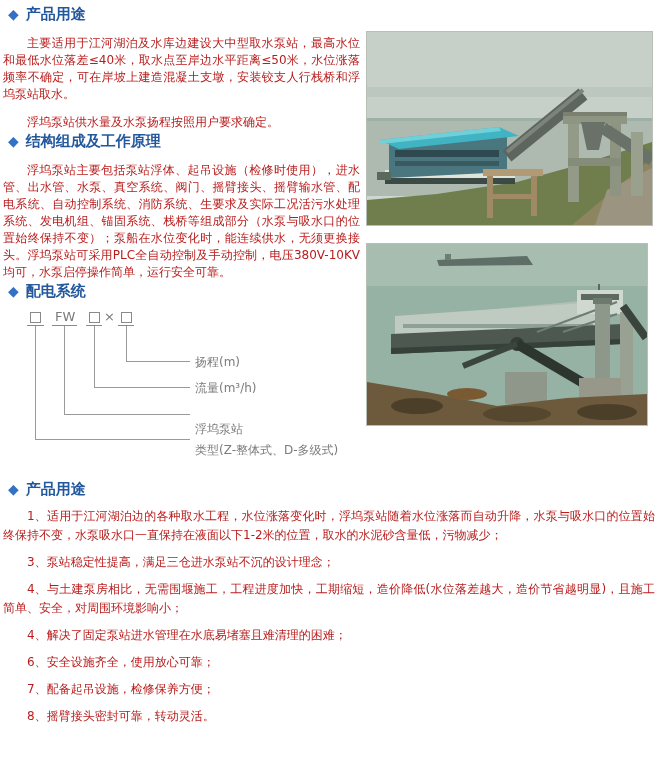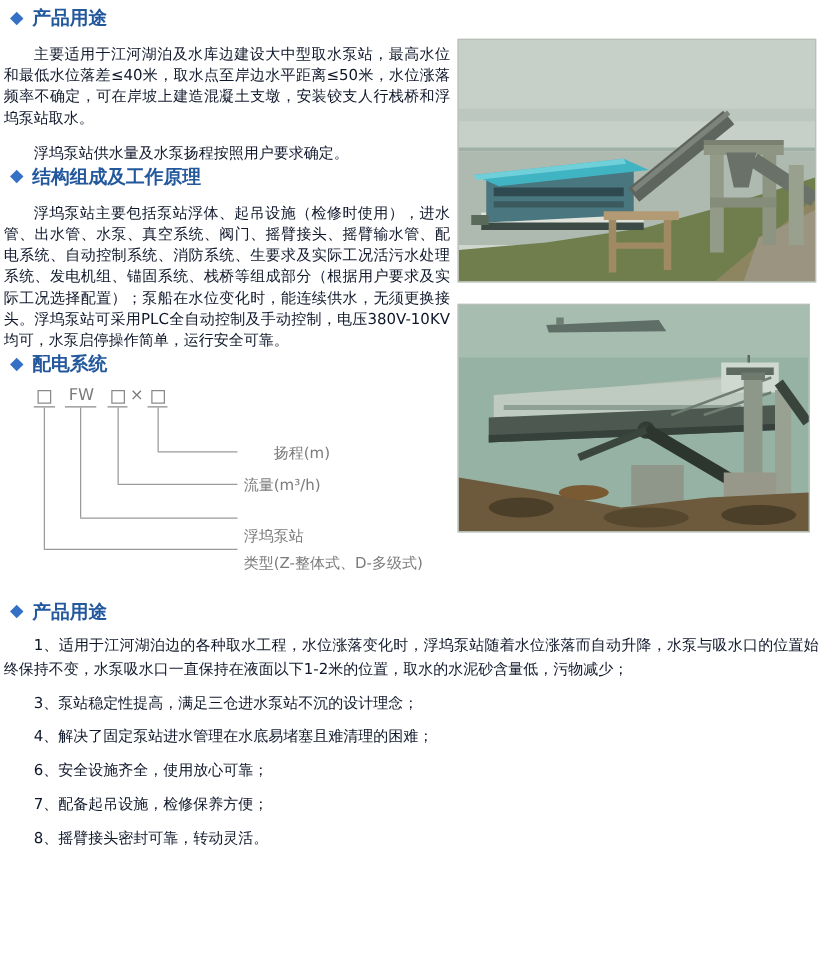--- a/index.html
+++ b/index.html
@@ -10,21 +10,21 @@
   }
   .page{width:660px;position:relative;padding-top:4px;box-sizing:border-box;}
   .top{display:flex;}
   .leftcol{width:366px;box-sizing:border-box;padding:0 6px 0 3px;}
   .rightcol{width:294px;box-sizing:border-box;padding-top:27px;}
   h2.sec{
     margin:0;font-size:15px;font-weight:bold;color:#23589d;
     display:flex;align-items:center;line-height:20px;
   }
   h2.sec .dia{color:#3470c6;font-size:14px;margin:0 7px 0 5px;line-height:14px;}
-  .para{margin:11px 0 0 0;line-height:17px;text-indent:2em;text-align:justify;color:#0f172a;}
+  .para{margin:11px 0 0 0;line-height:17px;text-indent:2em;text-align:justify;color:#b91c1c;}
   .mt18{margin-top:20px;}
   .mt40{margin-top:42px;}
   
   .diagram{position:relative;height:148px;margin-top:8px;}
   .cbox{position:absolute;width:9px;height:9px;border:1px solid #8a8a8a;}
   .ctext{position:absolute;color:#7b7b7b;font-size:13px;line-height:13px;}
   .uline{position:absolute;height:1px;background:#8a8a8a;}
   .vline{position:absolute;width:1px;background:#9a9a9a;}
   .hline{position:absolute;height:1px;background:#9a9a9a;}
   .dlabel{position:absolute;left:192px;color:#7b7b7b;font-size:12px;white-space:nowrap;}
@@ -49,21 +49,21 @@
         <span class="dia">◆</span>
         <span>产品用途</span>
       </h2>
       <p class="para">主要适用于江河湖泊及水库边建设大中型取水泵站，最高水位和最低水位落差≤40米，取水点至岸边水平距离≤50米，水位涨落频率不确定，可在岸坡上建造混凝土支墩，安装铰支人行栈桥和浮坞泵站取水。</p>
       <p class="para">浮坞泵站供水量及水泵扬程按照用户要求确定。</p>
 
       <h2 class="sec mt18">
         <span class="dia">◆</span>
         <span>结构组成及工作原理</span>
       </h2>
-      <p class="para">浮坞泵站主要包括泵站浮体、起吊设施（检修时使用），进水管、出水管、水泵、真空系统、阀门、摇臂接头、摇臂输水管、配电系统、自动控制系统、消防系统、生要求及实际工况活污水处理系统、发电机组、锚固系统、栈桥等组成部分（根据用户要求及实际工况选择配置）；泵船在水位变化时，能连续供水，无须更换接头。浮坞泵站可采用PLC全自动控制及手动控制，电压380V-10KV均可，水泵启停操作简单，运行安全可靠。</p>
+      <p class="para">浮坞泵站主要包括泵站浮体、起吊设施（检修时使用），进水管、出水管、水泵、真空系统、阀门、摇臂接头、摇臂输水管、配电系统、自动控制系统、消防系统、生要求及实际工况活污水处理系统、发电机组、锚固系统、栈桥等组成部分（水泵与吸水口的位置始终保持不变）；泵船在水位变化时，能连续供水，无须更换接头。浮坞泵站可采用PLC全自动控制及手动控制，电压380V-10KV均可，水泵启停操作简单，运行安全可靠。</p>
 
       <h2 class="sec mt40">
         <span class="dia">◆</span>
         <span>配电系统</span>
       </h2>
 
       <div class="diagram">
         <span class="cbox" style="left:27px;top:3px;"></span>
         <span class="ctext" style="left:52px;top:1px;">FW</span>
         <span class="cbox" style="left:86px;top:3px;"></span>
@@ -78,21 +78,21 @@
         <span class="vline" style="left:32px;top:17px;height:113px;"></span>
         <span class="vline" style="left:61px;top:17px;height:88px;"></span>
         <span class="vline" style="left:91px;top:17px;height:61px;"></span>
         <span class="vline" style="left:123px;top:17px;height:35px;"></span>
 
         <span class="hline" style="left:123px;top:52px;width:64px;"></span>
         <span class="hline" style="left:91px;top:78px;width:96px;"></span>
         <span class="hline" style="left:61px;top:105px;width:126px;"></span>
         <span class="hline" style="left:32px;top:130px;width:155px;"></span>
 
-        <span class="dlabel" style="top:45px;margin-left:24px;">扬程(m)</span>
+        <span class="dlabel" style="top:45px;">扬程(m)</span>
         <span class="dlabel" style="top:71px;">流量(m³/h)</span>
         <span class="dlabel" style="top:112px;">浮坞泵站</span>
         <span class="dlabel" style="top:133px;">类型(Z-整体式、D-多级式)</span>
       </div>
     </div>
 
     <div class="rightcol">
 
       <svg class="photo" width="285" height="193" viewBox="0 0 285 193" xmlns="http://www.w3.org/2000/svg">
         <rect x="0" y="0" width="285" height="88" fill="#c6cfc8"></rect>
@@ -174,19 +174,20 @@
     </div>
   </div>
 
   <div class="features">
     <h2 class="sec">
       <span class="dia">◆</span>
       <span>产品用途</span>
     </h2>
     <p class="para">1、适用于江河湖泊边的各种取水工程，水位涨落变化时，浮坞泵站随着水位涨落而自动升降，水泵与吸水口的位置始终保持不变，水泵吸水口一直保持在液面以下1-2米的位置，取水的水泥砂含量低，污物减少；</p>
     <p class="para">3、泵站稳定性提高，满足三仓进水泵站不沉的设计理念；</p>
+    <p class="para">4、与土建泵房相比，无需围堰施工，工程进度加快，工期缩短，造价降低(水位落差越大，造价节省越明显)，且施工简单、安全，对周围环境影响小；</p>
     <p class="para">4、解决了固定泵站进水管理在水底易堵塞且难清理的困难；</p>
     <p class="para">6、安全设施齐全，使用放心可靠；</p>
     <p class="para">7、配备起吊设施，检修保养方便；</p>
     <p class="para">8、摇臂接头密封可靠，转动灵活。</p>
   </div>
 
 </div>
 
 </body></html>

